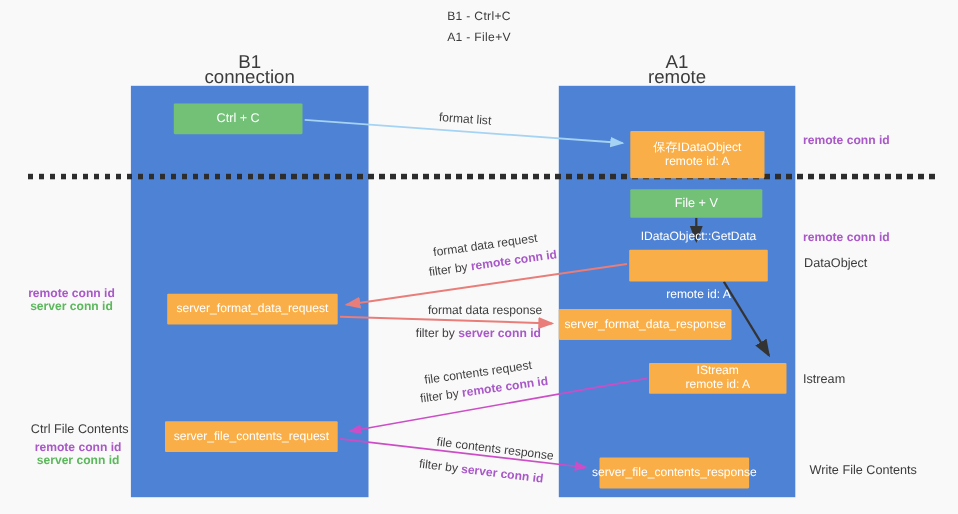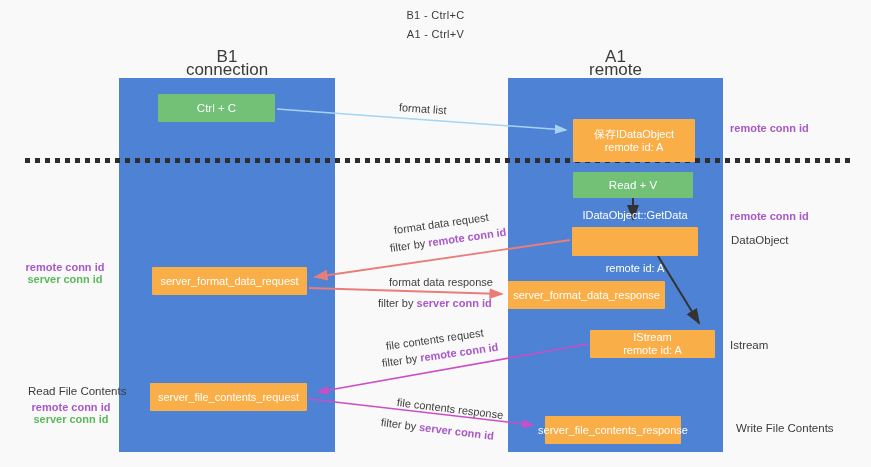--- a/index.html
+++ b/index.html
@@ -34,21 +34,21 @@
 
   svg.arrows{position:absolute;left:0;top:0;pointer-events:none;}
 </style>
 </head>
 <body>
 
 <div class="canvas">
 
   <div class="title">
     <div>B1 - Ctrl+C</div>
-    <div>A1 - Ctrl+V</div>
+    <div>A1 - File+V</div>
   </div>
 
   <div class="lane-header" style="left:119px;">
     <div>B1</div>
     <div>connection</div>
   </div>
   <div class="lane-header" style="left:508px;width:215px;">
     <div>A1</div>
     <div>remote</div>
   </div>
@@ -85,21 +85,21 @@
   <div class="node green" style="left:158px;top:94px;width:117px;height:28px;">
     <span>Ctrl + C</span>
   </div>
 
   <div class="node orange" style="left:573px;top:119px;width:122px;height:43px;">
     <span>保存IDataObject</span>
     <span>remote id: A</span>
   </div>
 
   <div class="node green" style="left:573px;top:172px;width:120px;height:26px;">
-    <span>Read + V</span>
+    <span>File + V</span>
   </div>
 
   <div class="node orange" style="left:572px;top:227px;width:126px;height:29px;gap:40px;">
     <span>IDataObject::GetData</span>
     <span>remote id: A</span>
   </div>
 
   <div class="node orange" style="left:590px;top:330px;width:125px;height:28px;">
     <span>IStream</span>
     <span>remote id: A</span>
@@ -147,19 +147,19 @@
   <div class="sidelabel purple" style="left:730px;top:210px;">remote conn id</div>
   <div class="sidelabel dark" style="left:731px;top:234px;">DataObject</div>
   <div class="sidelabel dark" style="left:730px;top:339px;">Istream</div>
   <div class="sidelabel dark" style="left:736px;top:422px;">Write File Contents</div>
 
   <div class="sidelabel center-block" style="left:24px;top:261px;width:82px;">
     <div class="purple">remote conn id</div>
     <div class="greenlbl">server conn id</div>
   </div>
 
-  <div class="sidelabel dark" style="left:28px;top:385px;">Read File Contents</div>
+  <div class="sidelabel dark" style="left:28px;top:385px;">Ctrl File Contents</div>
   <div class="sidelabel center-block" style="left:30px;top:401px;width:82px;">
     <div class="purple">remote conn id</div>
     <div class="greenlbl">server conn id</div>
   </div>
 
 </div>
 
 </body></html>

